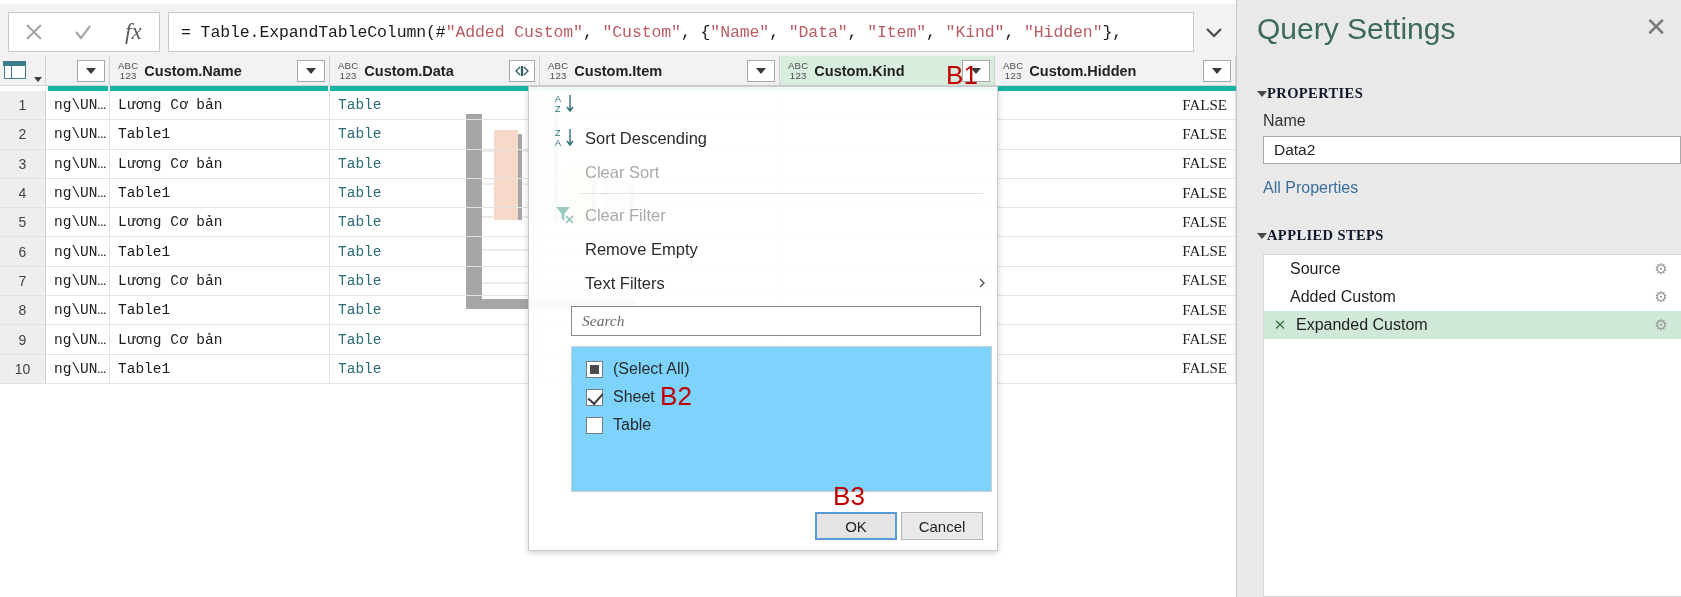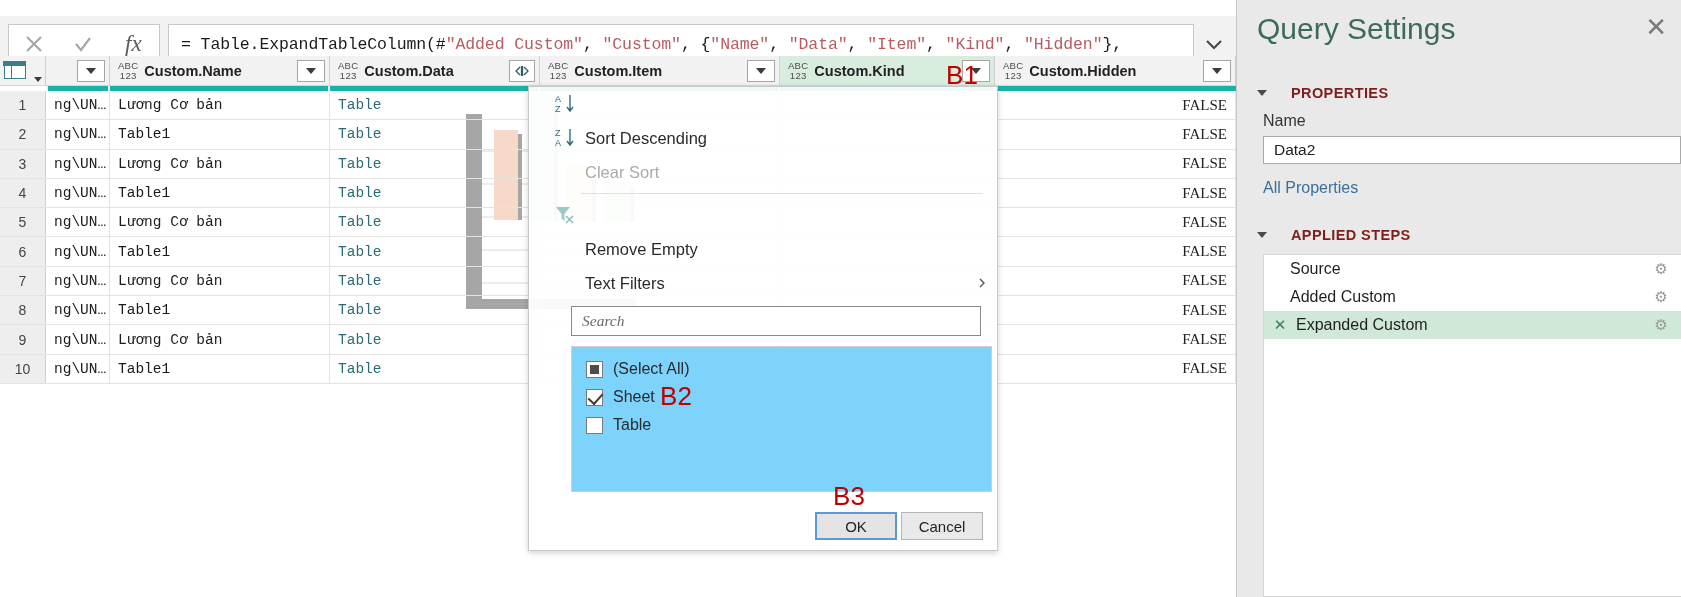--- a/index.html
+++ b/index.html
@@ -8,21 +8,21 @@
     width: 1681px; height: 597px;
     overflow: hidden;
     background: #ffffff;
     font-family: "Liberation Sans", sans-serif;
     -webkit-font-smoothing: antialiased;
   }
   #root { position: relative; width: 1681px; height: 597px; }
 
   
   .formula-bar {
-    position: absolute; left: 0; top: 16px; width: 1236px; height: 56px;
+    position: absolute; left: 0; top: 4px; width: 1236px; height: 56px;
     background: #f2f2f2;
     border-bottom: 1px solid #d6d6d6;
     padding-left: 40px;
   }
   .fb-icons {
     position: absolute; left: 8px; top: 8px; width: 152px; height: 40px;
     background: #ffffff; border: 1px solid #c8c8c8;
     display: flex; align-items: center;
   }
   .fb-btn {
@@ -167,22 +167,22 @@
   
   .anno { position:absolute; color:#c00000; font-weight:normal; font-size:26px; z-index:60; letter-spacing:0.2px; }
 
   
   .qs {
     position:absolute; left:1236px; top:0; width:445px; height:597px;
     background:#e9e9e9; border-left:1px solid #c8c8c8;
   }
   .qs-title { position:absolute; left:20px; top:12px; font-size:30px; color:#3d6b58; }
   .qs-close { position:absolute; right:14px; top:14px; font-size:26px; color:#7a7a7a; line-height:1; }
-  .qs-sec { position:absolute; left:20px; display:flex; align-items:center; gap:24px;
-    font-size:14.5px; font-weight:bold; color:#7f1d1d; letter-spacing:0.4px; }
+  .qs-sec { position:absolute; left:20px; display:flex; align-items:center; gap:0;
+    font-size:14.5px; font-weight:bold; color:#0f172a; letter-spacing:0.4px;font-family:Liberation Serif, serif; }
   .tri-dn { width:0;height:0;border-left:5px solid transparent;border-right:5px solid transparent;border-top:6px solid #4a4a4a; }
   .qs-name-lbl { position:absolute; left:26px; top:112px; font-size:16px; color:#333; }
   .qs-name-input {
     position:absolute; left:26px; top:136px; right:0px; height:28px; background:#fff;
     border:1px solid #a9a9a9; display:flex; align-items:center; padding-left:10px;
     font-size:15.5px; color:#222;
   }
   .qs-allprops { position:absolute; left:26px; top:179px; font-size:16px; color:#3b6e9c; }
   .steps { position:absolute; left:26px; top:254px; right:0px; bottom:0; background:#ffffff; border:1px solid #d5d5d5; border-right:none; }
   .step {
@@ -440,20 +440,21 @@
           <span class="txt">Clear Sort</span>
         </div>
         <div class="menu-sep"></div>
         <div class="mi dim">
           <span class="ico">
             <svg width="22" height="22" viewBox="0 0 22 22">
               <path d="M2 3 H16 L10.5 10 V17 L7.5 14.5 V10 Z" fill="#9ccbc4"></path>
               <path d="M12 12 L19 19 M19 12 L12 19" stroke="#8fc0bd" stroke-width="1.6" fill="none"></path>
             </svg>
           </span>
+          <span class="txt">Clear Filter</span>
         </div>
         <div class="mi">
           <span class="ico"></span>
           <span class="txt">Remove Empty</span>
         </div>
         <div class="mi">
           <span class="ico"></span>
           <span class="txt">Text Filters</span>
           <span class="sub">
             <svg width="10" height="12" viewBox="0 0 10 12">

